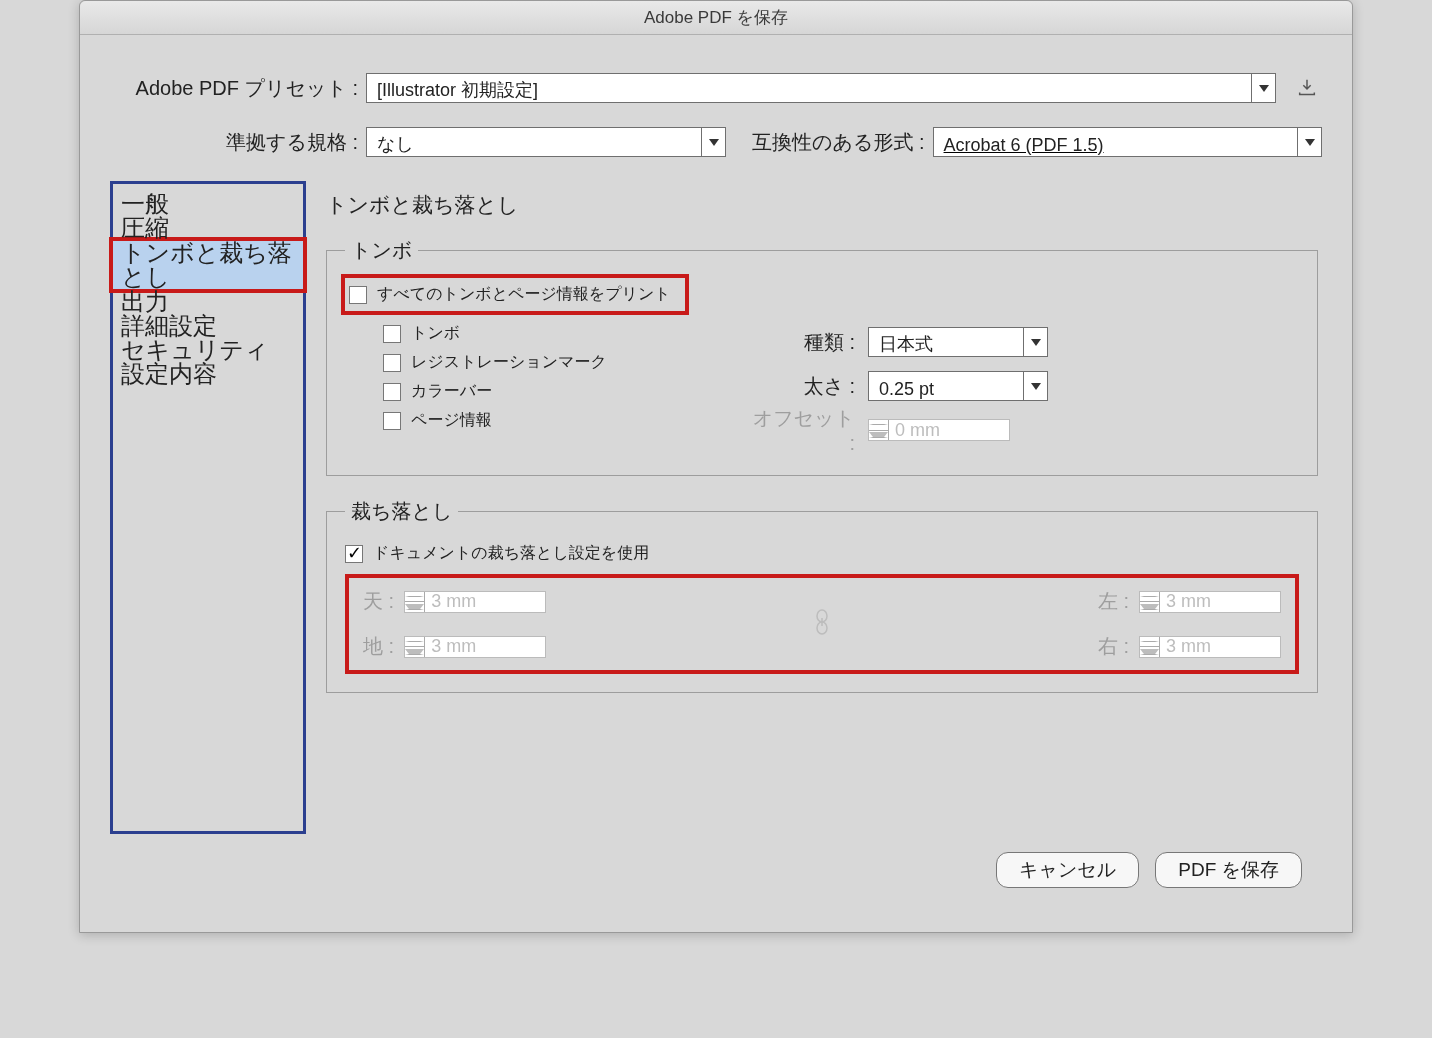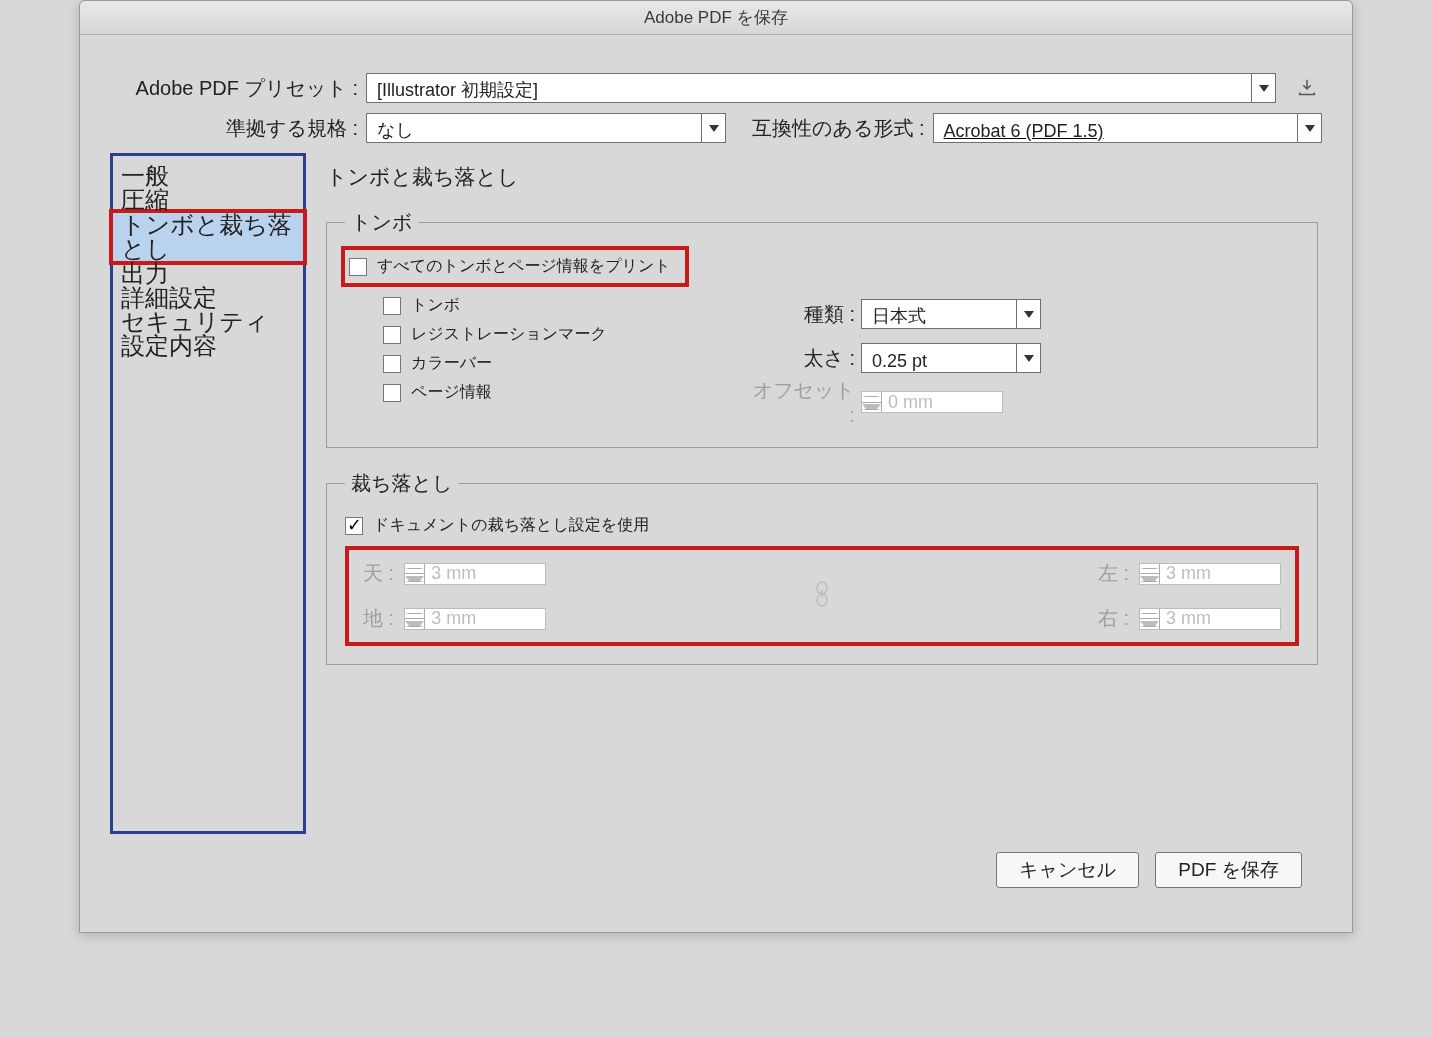--- a/index.html
+++ b/index.html
@@ -1,20 +1,20 @@
 <!DOCTYPE html>
 <html><head>
   <meta charset="utf-8">
   <style>
     * { box-sizing: border-box; margin: 0; padding: 0; font-family: "Hiragino Kaku Gothic ProN", "Yu Gothic", Arial, sans-serif; }
     body { background: #d8d8d8; width: 1432px; height: 1038px; overflow: hidden; }
     .window { width: 1274px; height: 933px; margin: 0 auto; background: #d8d8d8; border: 1px solid #999; border-radius: 6px 6px 0 0; box-shadow: 0 2px 12px rgba(0,0,0,.2); display:flex; flex-direction:column; }
     .titlebar { height: 34px; background: linear-gradient(#e9e9e9,#d6d6d6); border-bottom: 1px solid #b0b0b0; display:flex; align-items:center; justify-content:center; font-size:17px; color:#3a3a3a; border-radius:6px 6px 0 0; }
     .content { flex:1; padding: 38px 30px 20px 30px; display:flex; flex-direction:column; position:relative; }
-    .row { display:flex; align-items:center; margin-bottom: 10px; }
+    .row { display:flex; align-items:center; margin-bottom: 24px; }
     .lbl-right { text-align:right; font-size:20px; color:#222; }
     .select { height: 30px; background:#fff; border:1px solid #6f6f6f; display:flex; align-items:flex-end; position:relative; }
     .select .sel-text { padding:0 10px; font-size:18px; color:#222; flex:1; white-space:nowrap; overflow:hidden; }
     .select .sel-btn { width:24px; height:100%; border-left:1px solid #6f6f6f; display:flex; align-items:center; justify-content:center; }
     .tri-down { width:0; height:0; border-left:5px solid transparent; border-right:5px solid transparent; border-top:7px solid #333; }
     .save-preset { width:30px; height:30px; margin-left:16px; display:flex; align-items:center; justify-content:center; }
     .save-preset svg { width:22px; height:22px; }
     .body-row { display:flex; flex:1; }
     .sidebar { width:196px; border:3px solid #2b3f8f; background:#d8d8d8; padding:8px 0; }
     .sidebar-item { font-size:24px; color:#222; padding:0px 8px; line-height:24px; }
@@ -25,41 +25,41 @@
     fieldset.grp { border:1px solid #9d9d9d; padding:10px 18px 18px 18px; margin-bottom:22px; position:relative; }
     fieldset.grp legend { font-size:20px; color:#222; padding:0 6px; }
     .chk-row { display:flex; align-items:center; margin:8px 0; }
     input[type=checkbox] { width:18px; height:18px; margin-right:10px; appearance:none; background:#fff; border:1px solid #777; position:relative; }
     input[type=checkbox]:checked::after { content:"✓"; position:absolute; top:-4px; left:1px; font-size:18px; color:#000; }
     .chk-label { font-size:16px; color:#222; }
     .sub-checks { margin-left:38px; display:flex; }
     .left-col { width:360px; }
     .right-col { flex:1; }
     .fld-row { display:flex; align-items:center; margin:10px 0; height:34px; }
-    .fld-lbl { font-size:20px; color:#222; margin-right:6px; width:112px; text-align:right; }
+    .fld-lbl { font-size:20px; color:#222; margin-right:13px; width:112px; text-align:right; }
     .fld-lbl.disabled, .disabled { color:#9e9e9e; }
     .sel-sm { width:180px; }
     .spinner { display:flex; align-items:stretch; height:22px; border:1px solid #888; background:#fff; }
     .spinner .spin-btns { width:20px; display:flex; flex-direction:column; border-right:1px solid #aaa; }
     .spinner .spin-btns div { flex:1; display:flex; align-items:center; justify-content:center; }
     .spinner .spin-btns div:first-child { border-bottom:1px solid #aaa; }
     .tri-up-sm { width:0;height:0;border-left:4px solid transparent;border-right:4px solid transparent;border-bottom:5px solid #555; }
     .tri-down-sm { width:0;height:0;border-left:4px solid transparent;border-right:4px solid transparent;border-top:5px solid #555; }
     .spinner input { border:none; width:120px; padding:0 6px; font-size:18px; background:#fff; height:100%; }
     .spinner.disabled input, .spinner.disabled .tri-up-sm, .spinner.disabled .tri-down-sm { color:#bdbdbd; border-bottom-color:#bdbdbd; border-top-color:#bdbdbd; }
     .spinner.disabled input { color:#bdbdbd; }
     .spinner.disabled { border-color:#bbb; }
     .red-box1 { border:4px solid #c81a19; display:inline-flex; padding:6px 14px 6px 4px; align-items:center; margin-left:-4px; }
     .bleed-area { border:4px solid #c81a19; margin-top:10px; padding:10px 14px; display:flex; align-items:center; justify-content:space-between; }
     .bleed-col { display:flex; flex-direction:column; gap:18px; }
     .bleed-row { display:flex; align-items:center; justify-content:flex-end; }
     .bleed-lbl { font-size:20px; margin-right:10px; }
     .link-icon { color:#a9a9a9; }
     .footer { display:flex; justify-content:flex-end; padding:18px 20px 24px 0; gap:16px; }
-    .btn { height:36px; padding:0 22px; background:#f7f7f7; border:1px solid #777; font-size:19px; color:#222; display:flex; align-items:center; border-radius:3px; cursor:pointer; }
+    .btn { height:36px; padding:0 22px; background:#f7f7f7; border:1px solid #777; font-size:19px; color:#222; display:flex; align-items:center; border-radius:12px; cursor:pointer; }
     input:disabled { background:#fff; }
   </style>
 </head>
 <body>
 
 <div class="window">
   <div class="titlebar">
     <span>Adobe PDF を保存</span>
   </div>
   <div class="content">

